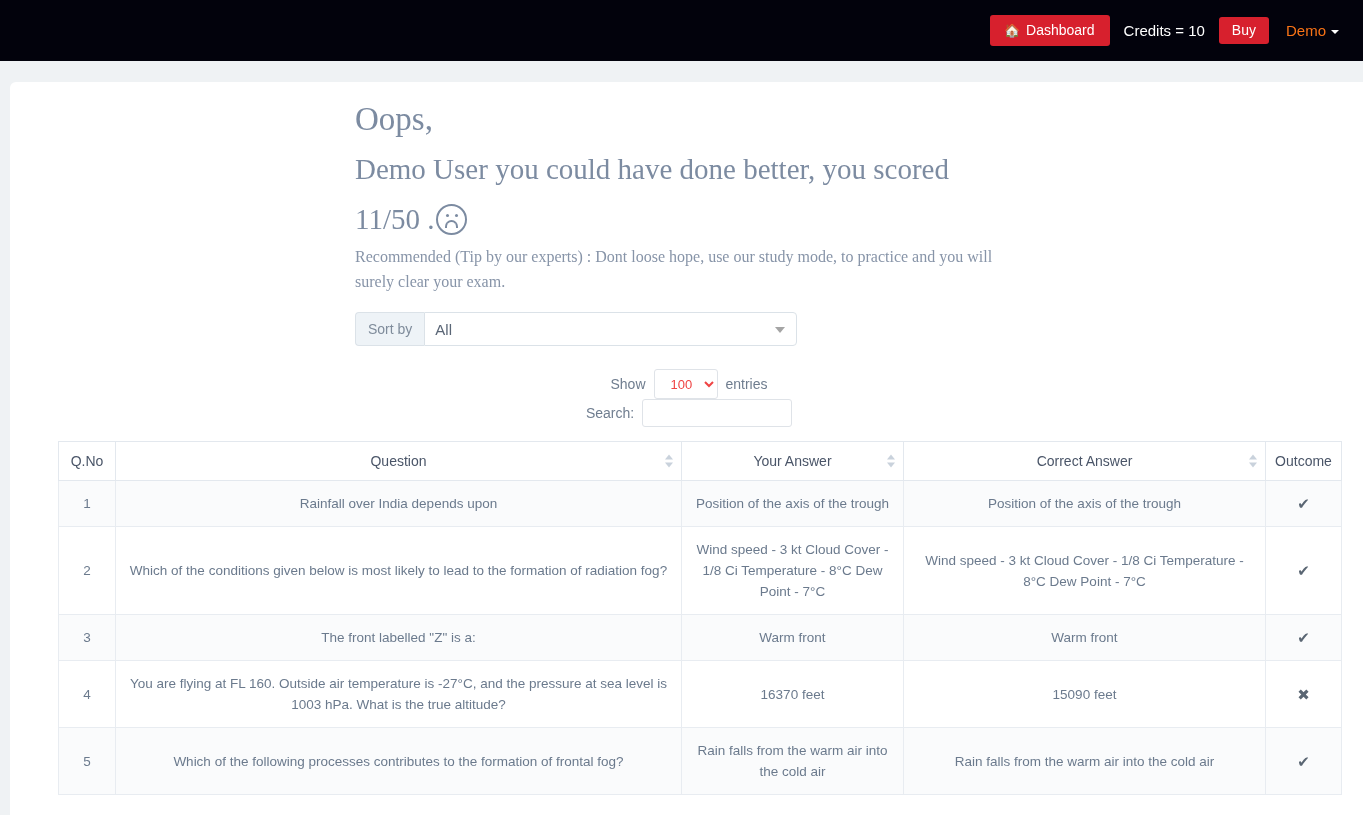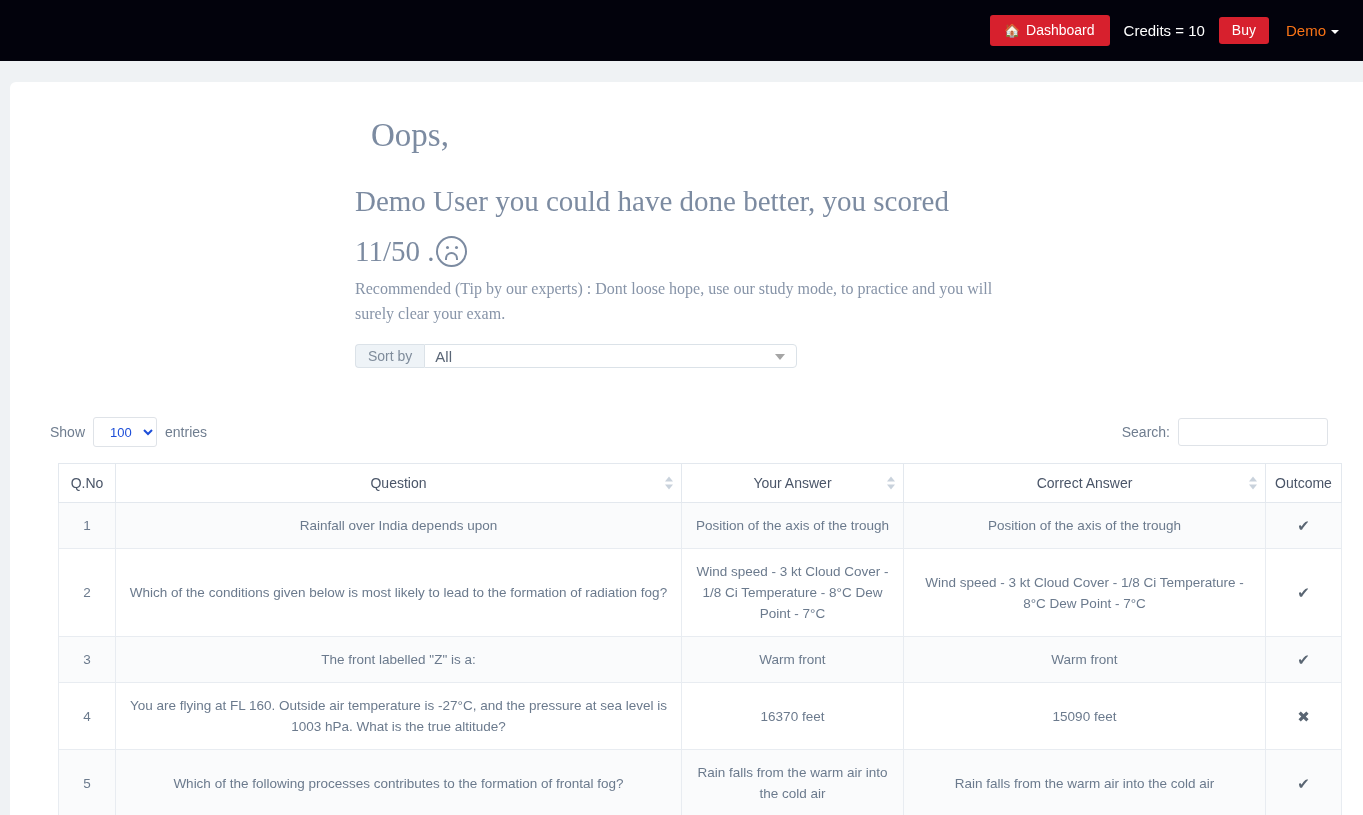--- a/index.html
+++ b/index.html
@@ -162,21 +162,21 @@
   .result-block {
     padding: 12px 0 0 345px;
   }
   .oops, .headline {
     font-family: "Liberation Serif", serif;
     color: #7c8ba1;
     font-weight: normal;
   }
   .oops {
     font-size: 33px;
-    margin: 16px;
+    margin: 0;
     line-height: 50px;
   }
   .headline {
     font-size: 29px;
     margin: 0;
     line-height: 50px;
     max-width: 660px;
   }
   .sad-face {
     display: inline-block;
@@ -220,21 +220,21 @@
     line-height: 25px;
     margin: 3px 0 0 0;
   }
   .please-note b { color: #46505e; }
 
   
   .sort-group {
     display: flex;
     margin: 18px 0 0 0;
     width: 442px;
-    height: 24px;
+    height: 34px;
   }
   .sort-label {
     background: #eef3f7;
     border: 1px solid #dbe2e8;
     border-right: none;
     border-radius: 4px 0 0 4px;
     color: #7f8c9b;
     font-size: 14px;
     display: flex;
     align-items: center;
@@ -264,39 +264,40 @@
     border-left: 5px solid transparent;
     border-right: 5px solid transparent;
     border-top: 6px solid #a5a5a5;
     pointer-events: none;
   }
 
   
   .dt-controls {
     display: flex;
     align-items: center;
-    justify-content: space-between;
+    justify-content: flex-end;
     padding: 0 35px 0 40px;
     margin-top: 47px;
     height: 34px;
+    flex-direction: column;
   }
   .dt-length {
     font-size: 14px;
     color: #6f7d8f;
     display: flex;
     align-items: center;
     gap: 8px;
   }
   .len-select {
     border: 1px solid #dfe3e8;
     border-radius: 3px;
     height: 30px;
     width: 64px;
     font-size: 13px;
-    color: #1d4ed8;
+    color: #ef4444;
     padding: 0 5px 0 12px;
     font-family: "Liberation Sans", sans-serif;
     background: #fff;
     cursor: pointer;
   }
   .dt-filter {
     font-size: 14px;
     color: #6f7d8f;
     display: flex;
     align-items: center;

